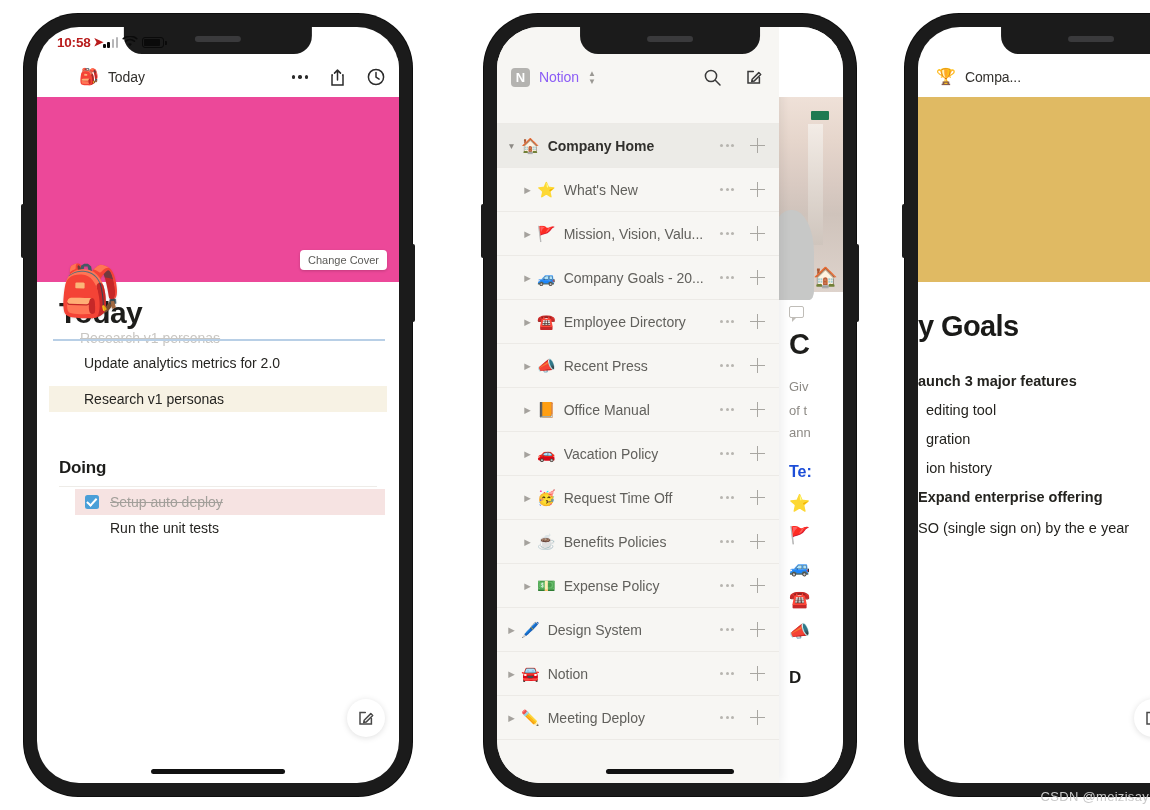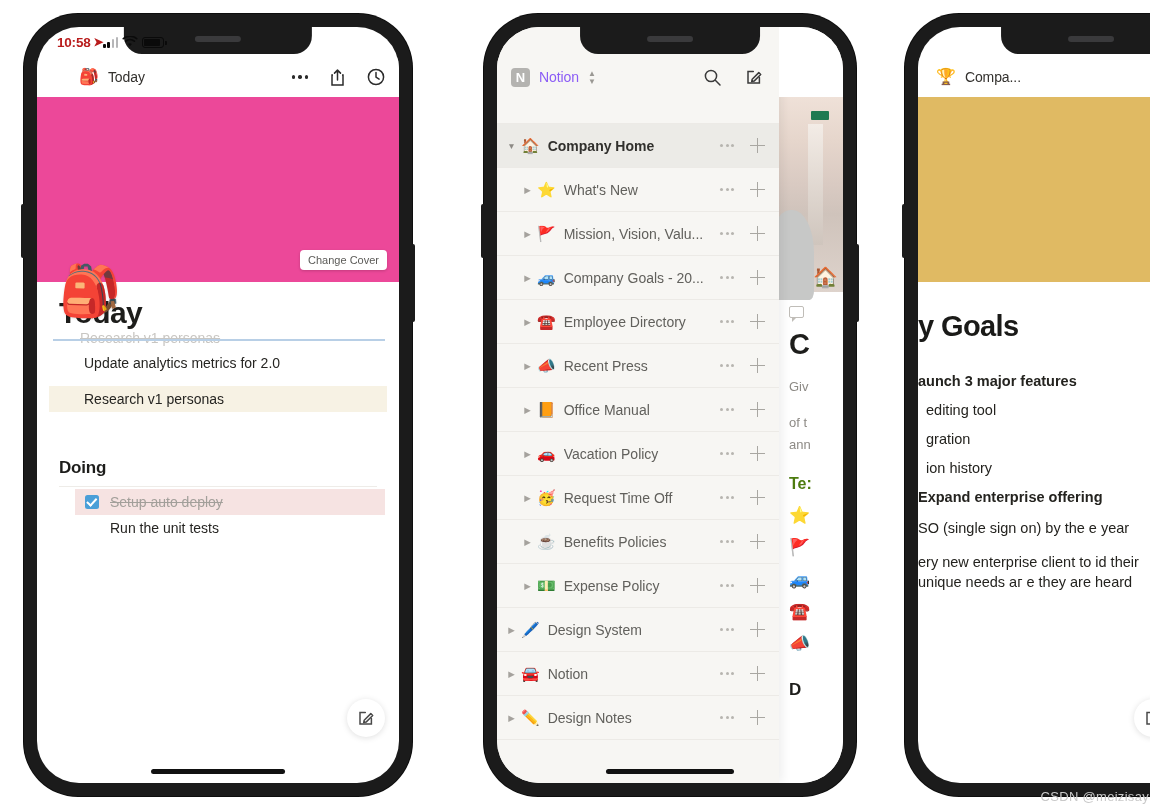--- a/index.html
+++ b/index.html
@@ -146,21 +146,21 @@
     background:linear-gradient(180deg,#f3ece6,#cfc5bd);}
   .sb-photo::after{content:"";position:absolute;left:-16%;top:58%;width:70%;height:46%;
     background:#c7c8c7;border-radius:48% 48% 10% 10%;}
   .exit-sign{position:absolute;left:50%;top:14px;width:18px;height:9px;background:#1f7a52;
     border-radius:1px;z-index:3;}
   .sb-icon2{position:absolute;left:34px;top:168px;font-size:20px;z-index:4;}
   .sb-bubble{margin:14px 0 0 10px;width:13px;height:10px;border:1.6px solid #c0bdb8;border-radius:2px;position:relative;}
   .sb-bubble::after{content:"";position:absolute;left:2px;bottom:-5px;border-left:4px solid #c0bdb8;border-bottom:4px solid transparent;}
   .sb-h1{font-size:29px;font-weight:700;color:#1d1d1b;margin:10px 0 0 10px;letter-spacing:-0.6px;}
   .sb-p{font-size:13px;color:#8d8a85;margin:16px 0 0 10px;line-height:1.55;}
-  .sb-h2{font-size:16px;font-weight:700;color:#4d7c0f;margin:20px 0 0 10px;}
+  .sb-h2{font-size:16px;font-weight:700;color:#1d4ed8;margin:20px 0 0 10px;}
   .sb-emoji-col{margin:12px 0 0 10px;display:flex;flex-direction:column;gap:11px;font-size:17px;}
   .sb-d{font-size:17px;font-weight:700;color:#1d1d1b;margin:26px 0 0 10px;}
 
   .drawer{
     position:absolute;left:0;top:0;bottom:0;width:calc(100% - 64px);
     background:#f7f6f3;z-index:10;
     box-shadow:3px 0 10px rgba(0,0,0,.07);
     display:flex;flex-direction:column;
   }
   .drawer .navbar{background:#f7f6f3;}
@@ -317,21 +317,21 @@
         </div>
 
       <div class="sb-behind">
         <div class="sb-photo">
           <div class="exit-sign"></div>
         </div>
         <div class="sb-icon2">🏠</div>
         <div class="sb-bubble"></div>
         <div class="sb-h1">C</div>
         <div class="sb-p">Giv</div>
-        <div class="sb-p" style="margin-top:16px;">of t</div>
+        <div class="sb-p" style="margin-top:4px;">of t</div>
         <div class="sb-p" style="margin-top:2px;">ann</div>
         <div class="sb-h2">Te:</div>
         <div class="sb-emoji-col">
           <span>⭐</span>
           <span>🚩</span>
           <span>🚙</span>
           <span>☎️</span>
           <span>📣</span>
         </div>
         <div class="sb-d">D</div>
@@ -506,21 +506,21 @@
               <span class="sb-dots">
                 <i></i>
                 <i></i>
                 <i></i>
               </span>
               <span class="sb-plus"></span>
             </div>
             <div class="sb-row" style="padding-left: 8px;">
               <span class="caret">▶</span>
               <span class="sb-emoji">✏️</span>
-              <span class="sb-label">Design Notes</span>
+              <span class="sb-label">Meeting Deploy</span>
               <span class="sb-dots">
                 <i></i>
                 <i></i>
                 <i></i>
               </span>
               <span class="sb-plus"></span>
             </div>
           </div>
       </div>
 
@@ -555,23 +555,20 @@
         <div style="height:28px;"></div>
         <div class="p3-title" style="margin-left:0;">y Goals</div>
         <div class="p3-list">
           <div class="p3-row p3-strong">aunch 3 major features</div>
           <div class="p3-row" style="margin-left:8px;">editing tool</div>
           <div class="p3-row" style="margin-left:8px;">gration</div>
           <div class="p3-row" style="margin-left:8px;">ion history</div>
           <div class="p3-row p3-strong">Expand enterprise offering</div>
           <div class="p3-row p3-wrap" style="width:215px;">SO (single sign on) by the
 е year</div>
-          <div class="p3-row p3-wrap" style="width:225px;">ery new enterprise client to
-id their unique needs aг
-е they are heard</div>
         </div>
       </div>
 
       <div class="fab" style="right:92px;">
         <svg width="18" height="18" viewBox="0 0 18 18">
             <path d="M14.4 9.6V15H3V3.6h5.3" stroke="#4a4a4a" stroke-width="1.5" fill="none" stroke-linecap="round"></path>
             <path d="M7.2 11.2l6.6-6.6 1.9 1.9-6.6 6.6-2.4.5.5-2.4z" stroke="#4a4a4a" stroke-width="1.5" fill="none" stroke-linejoin="round"></path>
           </svg>
       </div>
     </div>

